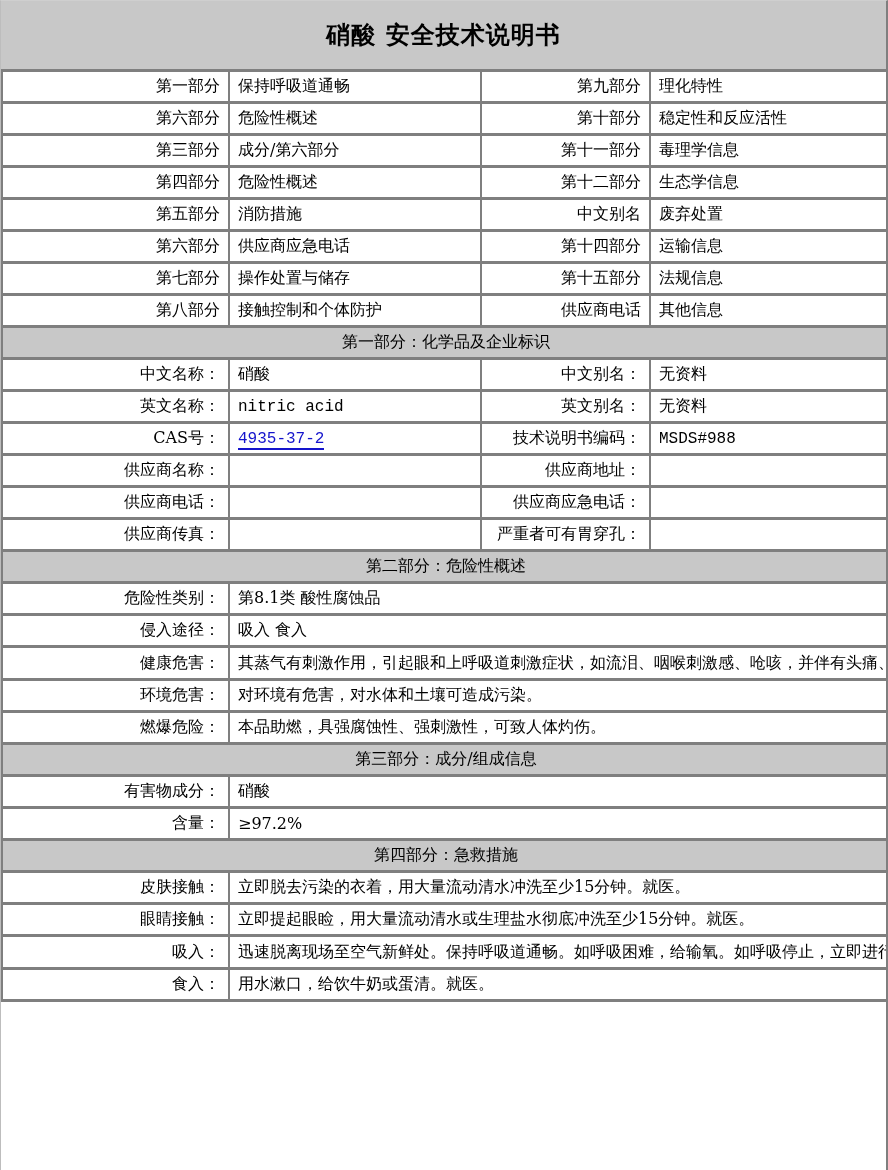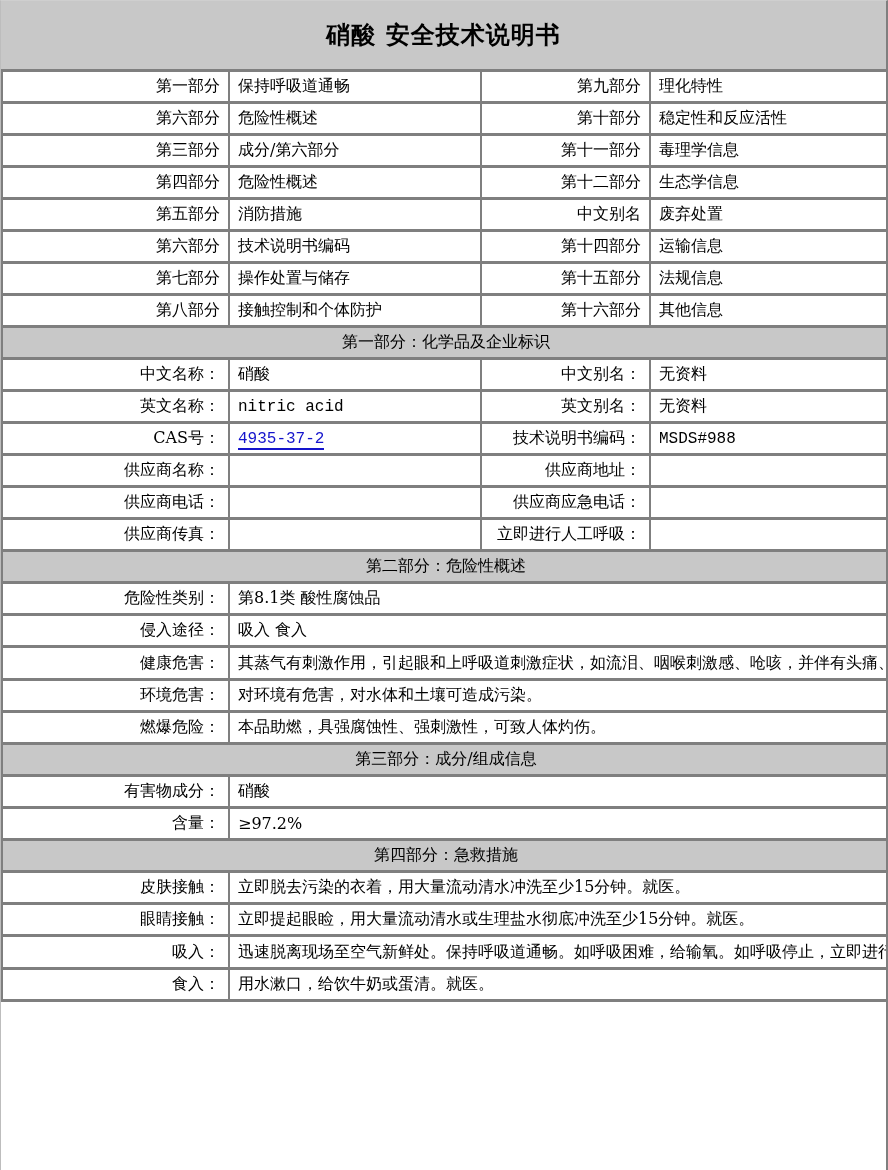--- a/index.html
+++ b/index.html
@@ -85,34 +85,34 @@
       <td class="v">生态学信息</td>
     </tr>
     <tr>
       <td class="l">第五部分</td>
       <td class="v">消防措施</td>
       <td class="l">中文别名</td>
       <td class="v">废弃处置</td>
     </tr>
     <tr>
       <td class="l">第六部分</td>
-      <td class="v">技术说明书编码</td>
+      <td class="v">供应商应急电话</td>
       <td class="l">第十四部分</td>
       <td class="v">运输信息</td>
     </tr>
     <tr>
       <td class="l">第七部分</td>
       <td class="v">操作处置与储存</td>
       <td class="l">第十五部分</td>
       <td class="v">法规信息</td>
     </tr>
     <tr>
       <td class="l">第八部分</td>
       <td class="v">接触控制和个体防护</td>
-      <td class="l">第十六部分</td>
+      <td class="l">供应商电话</td>
       <td class="v">其他信息</td>
     </tr>
 
     <tr>
       <td class="b" colspan="4">第一部分：化学品及企业标识</td>
     </tr>
     <tr>
       <td class="l">中文名称：</td>
       <td class="v">硝酸</td>
       <td class="l">中文别名：</td>
@@ -138,21 +138,21 @@
     </tr>
     <tr>
       <td class="l">供应商电话：</td>
       <td class="v"></td>
       <td class="l">供应商应急电话：</td>
       <td class="v"></td>
     </tr>
     <tr>
       <td class="l">供应商传真：</td>
       <td class="v"></td>
-      <td class="l">立即进行人工呼吸：</td>
+      <td class="l">严重者可有胃穿孔：</td>
       <td class="v"></td>
     </tr>
 
     <tr>
       <td class="b" colspan="4">第二部分：危险性概述</td>
     </tr>
     <tr>
       <td class="l">危险性类别：</td>
       <td class="v" colspan="3">第8.1类 酸性腐蚀品</td>
     </tr>

